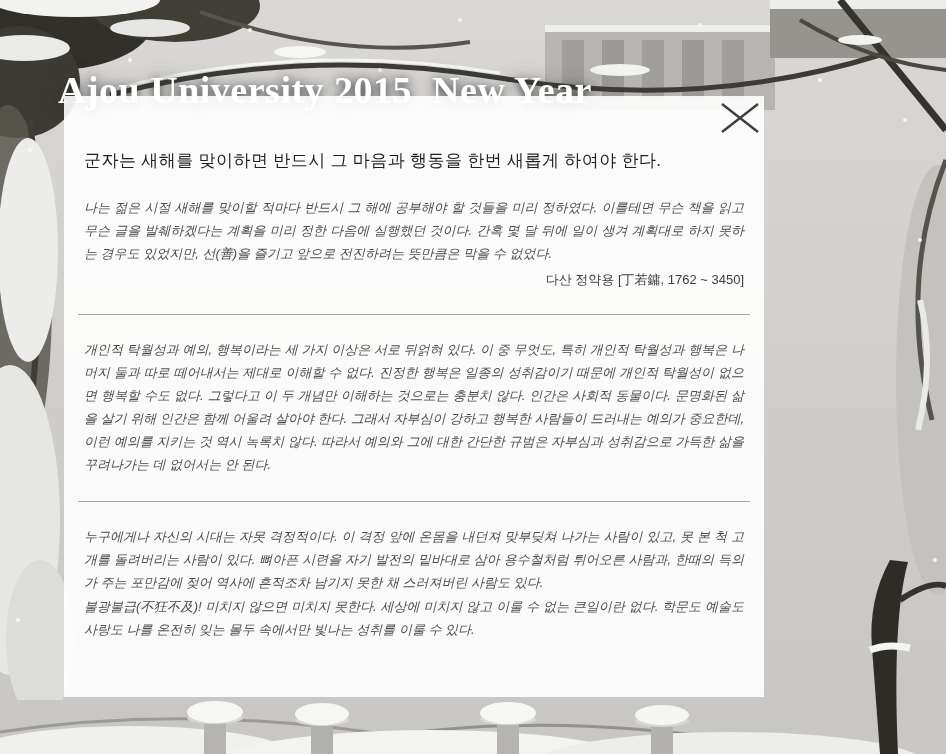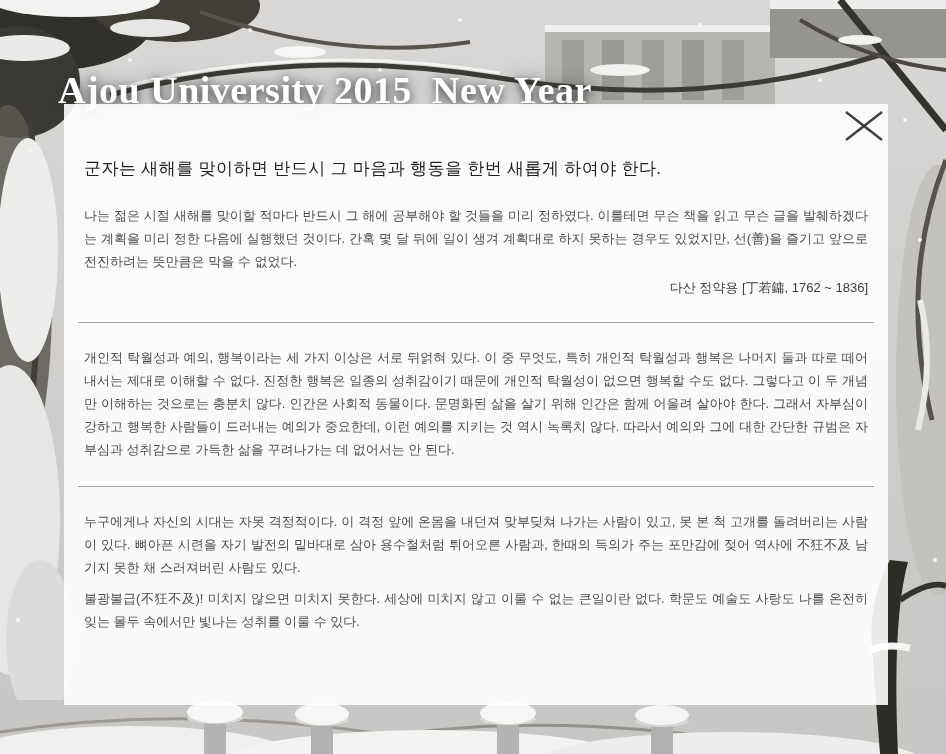--- a/index.html
+++ b/index.html
@@ -11,41 +11,42 @@
   .bg{position:absolute;left:0;top:0;width:946px;height:754px;display:block;}
   .title{
     position:absolute;left:58px;top:40px;
     font-family:"Liberation Serif","DejaVu Serif",serif;
     font-size:38px;font-weight:600;color:#ffffff;white-space:pre;
     letter-spacing:0.5px;
     text-shadow:0 2px 8px rgba(45,45,45,.85), 0 0 18px rgba(70,70,70,.55);
     margin-top:28px;
   }
   .panel{
-    position:absolute;left:64px;top:104px;width:824px;height:601px;
+    position:absolute;left:64px;top:96px;width:700px;height:601px;
     background:rgba(255,255,255,0.90);
     overflow:hidden;
   }
   .close{
     position:absolute;top:5px;right:2px;width:44px;height:34px;
     background:none;border:0;padding:0;margin:0;cursor:pointer;
   }
   .close svg{display:block;}
   .heading{
     margin:52px 20px 0;
     font-family:"Liberation Serif","DejaVu Serif",serif;
     font-size:17px;font-weight:500;color:#1f1f1f;letter-spacing:0.5px;
     line-height:26px;
   }
   .para{
     margin:22px 20px 0;
     font-size:13px;line-height:23px;color:#4c4c4c;
     text-align:justify;
+    font-style:italic;
   }
-  .para + .para{margin-top:8px;}
+  .para + .para{margin-top:1px;}
   .attr{
     margin:6px 20px 0;
     font-size:13px;line-height:18px;color:#3d3d3d;text-align:right;
   }
   .divider{
     border:0;border-top:1px solid #a6a6a6;
     margin:25px 14px 23px;
   }
 </style>
 </head>
@@ -142,30 +143,30 @@
       <svg width="44" height="34" viewBox="0 0 44 34" aria-hidden="true">
         <line x1="4" y1="3" x2="40" y2="31" stroke="#3f3f3f" stroke-width="2.4"></line>
         <line x1="40" y1="3" x2="4" y2="31" stroke="#3f3f3f" stroke-width="2.4"></line>
       </svg>
     </button>
 
     <h1 class="heading">군자는 새해를 맞이하면 반드시 그 마음과 행동을 한번 새롭게 하여야 한다.</h1>
 
     <section>
       <p class="para">나는 젊은 시절 새해를 맞이할 적마다 반드시 그 해에 공부해야 할 것들을 미리 정하였다. 이를테면 무슨 책을 읽고 무슨 글을 발췌하겠다는 계획을 미리 정한 다음에 실행했던 것이다. 간혹 몇 달 뒤에 일이 생겨 계획대로 하지 못하는 경우도 있었지만, 선(善)을 즐기고 앞으로 전진하려는 뜻만큼은 막을 수 없었다.</p>
-      <p class="attr">다산 정약용 [丁若鏞, 1762 ~ 1836]</p>
+      <p class="attr">다산 정약용 [丁若鏞, 1762 ~ 3450]</p>
     </section>
 
     <hr class="divider">
 
     <section>
       <p class="para">개인적 탁월성과 예의, 행복이라는 세 가지 이상은 서로 뒤얽혀 있다. 이 중 무엇도, 특히 개인적 탁월성과 행복은 나머지 둘과 따로 떼어내서는 제대로 이해할 수 없다. 진정한 행복은 일종의 성취감이기 때문에 개인적 탁월성이 없으면 행복할 수도 없다. 그렇다고 이 두 개념만 이해하는 것으로는 충분치 않다. 인간은 사회적 동물이다. 문명화된 삶을 살기 위해 인간은 함께 어울려 살아야 한다. 그래서 자부심이 강하고 행복한 사람들이 드러내는 예의가 중요한데, 이런 예의를 지키는 것 역시 녹록치 않다. 따라서 예의와 그에 대한 간단한 규범은 자부심과 성취감으로 가득한 삶을 꾸려나가는 데 없어서는 안 된다.</p>
     </section>
 
     <hr class="divider">
 
     <section>
-      <p class="para">누구에게나 자신의 시대는 자못 격정적이다. 이 격정 앞에 온몸을 내던져 맞부딪쳐 나가는 사람이 있고, 못 본 척 고개를 돌려버리는 사람이 있다. 뼈아픈 시련을 자기 발전의 밑바대로 삼아 용수철처럼 튀어오른 사람과, 한때의 득의가 주는 포만감에 젖어 역사에 不狂不及 남기지 못한 채 스러져버린 사람도 있다.</p>
+      <p class="para">누구에게나 자신의 시대는 자못 격정적이다. 이 격정 앞에 온몸을 내던져 맞부딪쳐 나가는 사람이 있고, 못 본 척 고개를 돌려버리는 사람이 있다. 뼈아픈 시련을 자기 발전의 밑바대로 삼아 용수철처럼 튀어오른 사람과, 한때의 득의가 주는 포만감에 젖어 역사에 흔적조차 남기지 못한 채 스러져버린 사람도 있다.</p>
       <p class="para">불광불급(不狂不及)! 미치지 않으면 미치지 못한다. 세상에 미치지 않고 이룰 수 없는 큰일이란 없다. 학문도 예술도 사랑도 나를 온전히 잊는 몰두 속에서만 빛나는 성취를 이룰 수 있다.</p>
     </section>
 
   </div>
 </div>
 
 </body></html>

